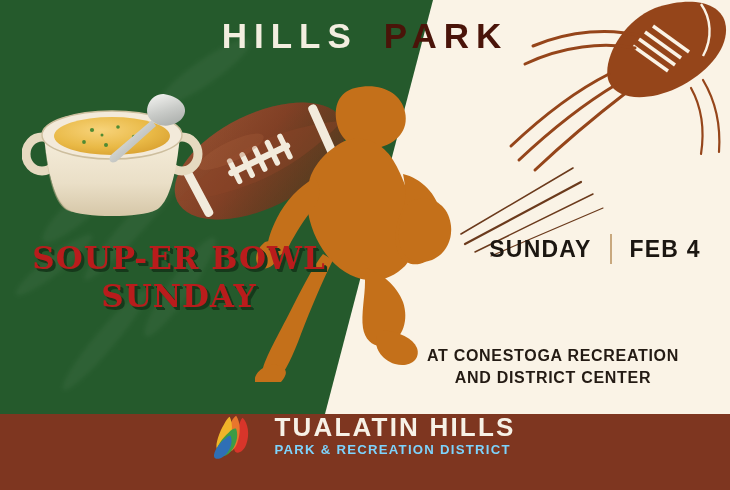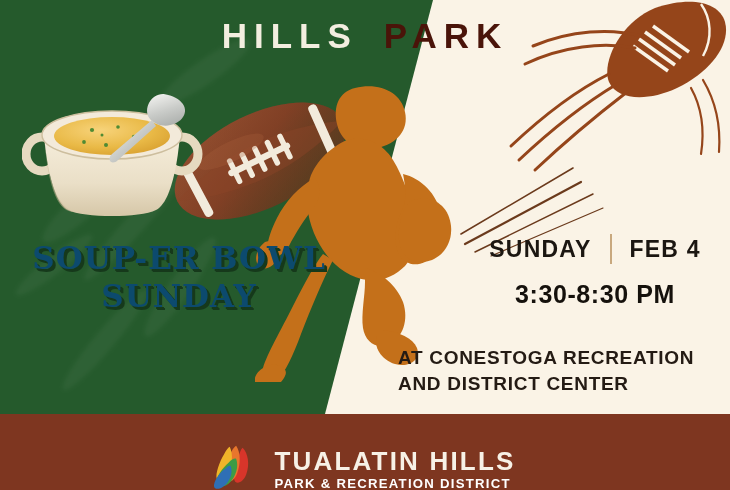--- a/index.html
+++ b/index.html
@@ -61,21 +61,21 @@
   .hdr .free  { color: #F3EEE0; }
   .hdr .event { color: #4A1409; margin-left: 26px; }
 
   
   .headline {
     position: absolute;
     left: 14px;
     top: 240px;
     width: 330px;
     text-align: center;
-    color: #0c4a6e;
+    color: #b91c1c;
     font-family: "DejaVu Serif", serif;
     font-weight: 700;
     font-size: 31px;
     line-height: 1.22;
     letter-spacing: 1px;
     text-shadow: 3px 3px 0 #16391B, 2px 2px 0 #16391B;
     z-index: 14;
   }
   .headline .l2 { display: block; }
 
@@ -113,56 +113,56 @@
     font-size: 25px;
     font-weight: 700;
     letter-spacing: 0.6px;
     z-index: 12;
   }
   .venue {
     position: absolute;
     left: 398px;
     top: 345px;
     width: 310px;
-    text-align: left;
+    text-align: center;
     color: #241B14;
-    font-size: 19px;
+    font-size: 16px;
     font-weight: 700;
     letter-spacing: 0.7px;
     line-height: 1.35;
     z-index: 12;
   }
   .venue .v2 { display: block; }
 
   
   .footer {
     position: absolute;
     left: 0;
     bottom: 0;
     width: 730px;
     height: 76px;
     background: #7E3620;
     display: flex;
-    align-items: flex-end;
+    align-items: flex-start;
     justify-content: center;
     gap: 12px;
     z-index: 20;
   }
   .logo-mark { width: 48px; height: 46px; flex: none; }
   .logo-text { line-height: 1; }
   .logo-text .l-main {
     display: block;
     color: #F7F1E6;
     font-size: 26px;
     font-weight: 700;
     letter-spacing: 2.2px;
   }
   .logo-text .l-sub {
     display: block;
-    color: #ffffff;
+    color: #7dd3fc;
     font-size: 13.2px;
     font-weight: 700;
     letter-spacing: 1.25px;
     margin-top: 3px;
   }
 
   
   .art { position: absolute; z-index: 8; }
   #soup-art     { left: 22px;  top: 88px; }
   #football-art { left: 160px; top: 86px; }
@@ -348,21 +348,20 @@
     <span>SOUP-ER BOWL</span>
     <span class="l2">SUNDAY</span>
   </div>
 
   <div class="date-row">
     <span class="dtxt">SUNDAY</span>
     <span class="date-div"></span>
     <span class="dtxt">FEB 4</span>
   </div>
 
-  <div class="time">3:30-8:30 PM</div>
 
   <div class="venue">
     <span>AT CONESTOGA RECREATION</span>
     <span class="v2">AND DISTRICT CENTER</span>
   </div>
 
   <div class="footer">
     <svg class="logo-mark" viewBox="0 0 52 50">
       <g>
         <path d="M31 4 C37 10 39 22 35 33 C32 41 26 44 23 41 C20 37 22 24 26 15 C28 9 29 6 31 4 Z" fill="#D8352A"></path>

